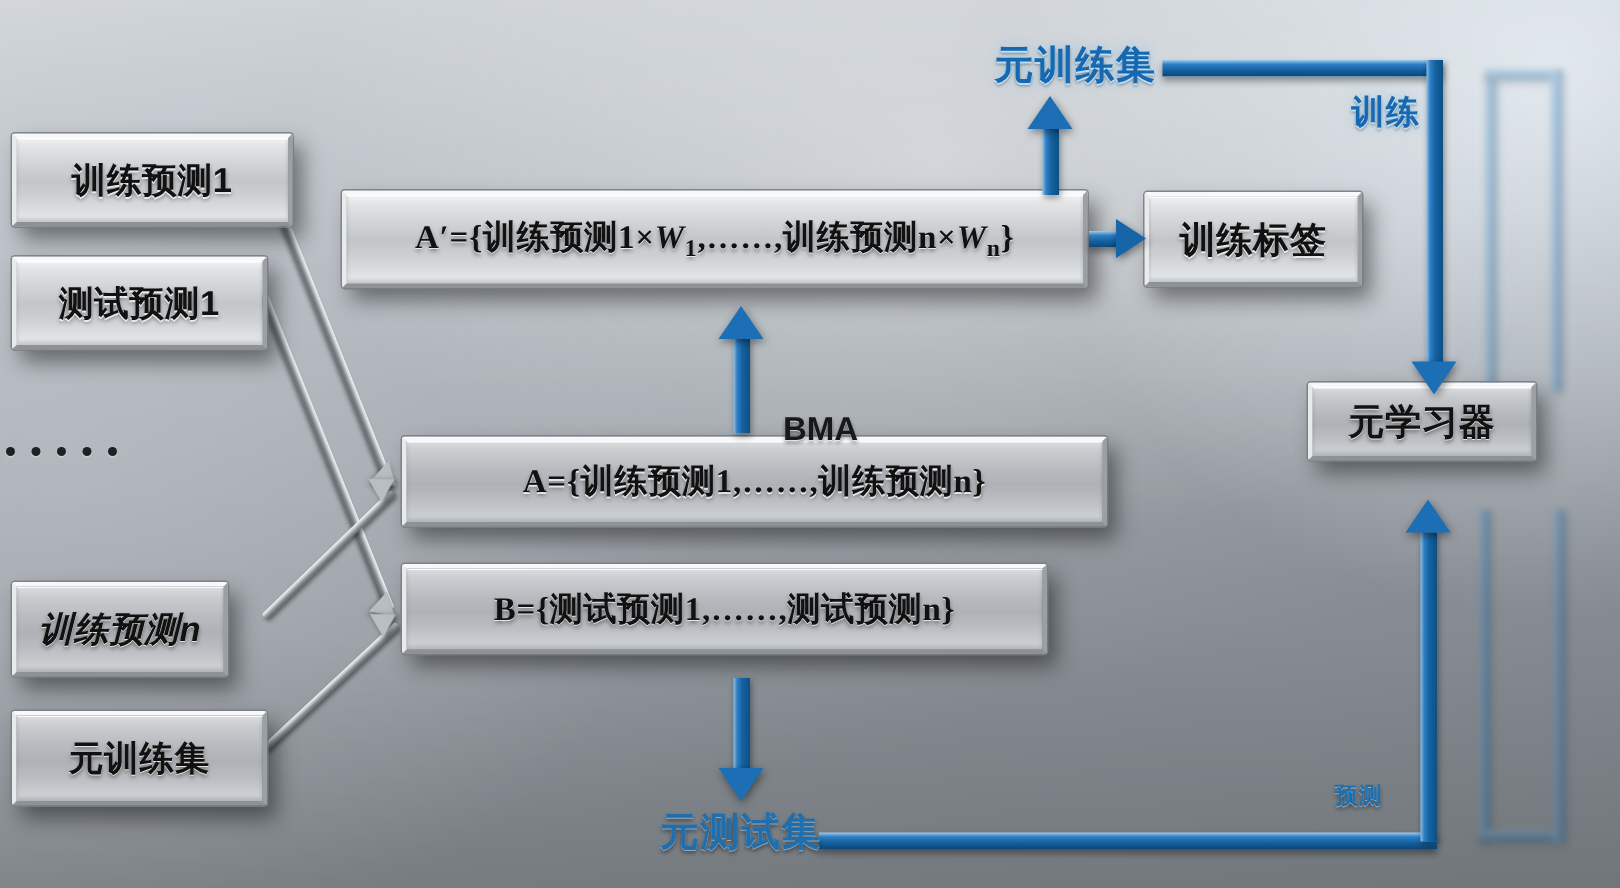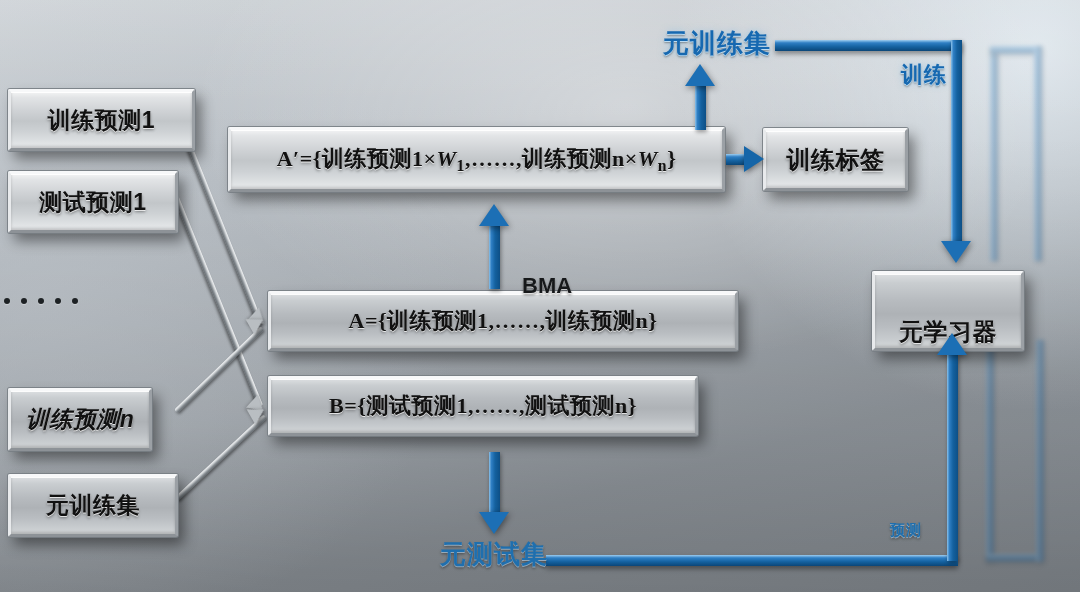--- a/index.html
+++ b/index.html
@@ -199,21 +199,21 @@
   </div>
 
   <div class="box dark" style="left:268px;top:376px;width:430px;height:60px;">
     <span class="lbl fml">B={测试预测1,……,测试预测n}</span>
   </div>
 
   <div class="box" style="left:763px;top:128px;width:145px;height:63px;font-size:24px;">
     <span class="lbl">训练标签</span>
   </div>
 
-  <div class="box dark" style="left:872px;top:271px;width:152px;height:80px;font-size:24px;align-items:flex-end;">
+  <div class="box dark" style="left:872px;top:255px;width:152px;height:52px;font-size:24px;">
     <span class="lbl">元学习器</span>
   </div>
 
   <div class="bl-v" style="left:489px;top:225px;height:64px;"></div>
   <div class="arr-up" style="left:479px;top:204px;"></div>
   <div class="blacktext" style="left:522px;top:229px;font-size:22px;margin-top:44px;">BMA</div>
 
   <div class="bl-h" style="left:726px;top:154px;width:24px;"></div>
   <div class="arr-right" style="left:744px;top:146px;"></div>
 

